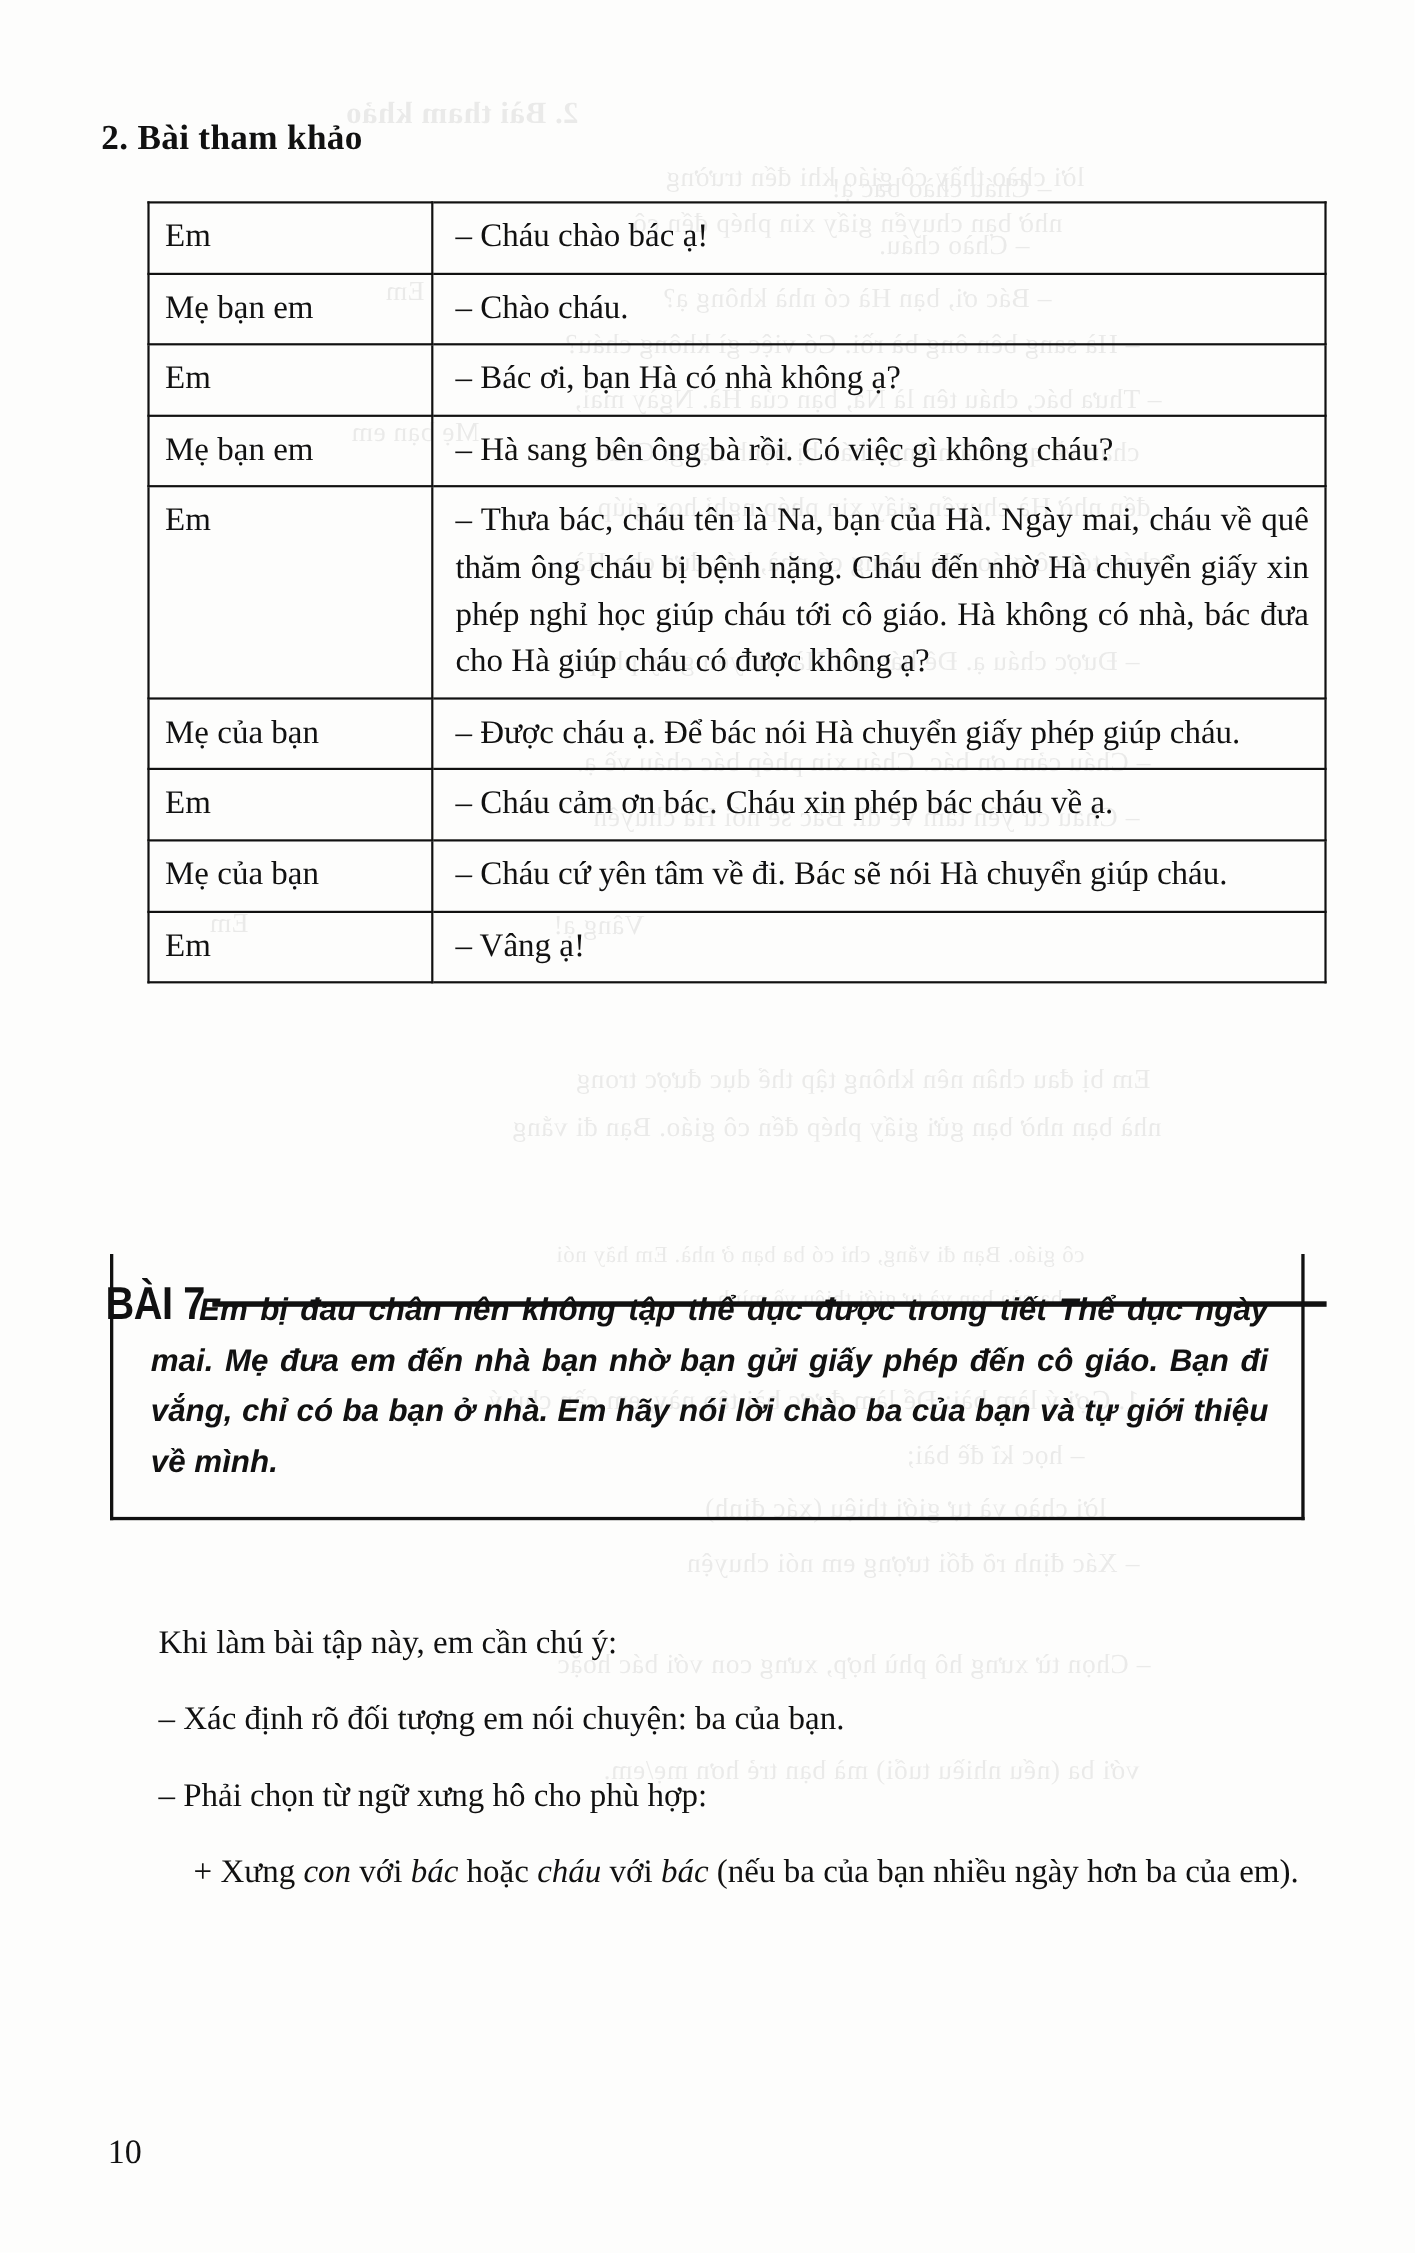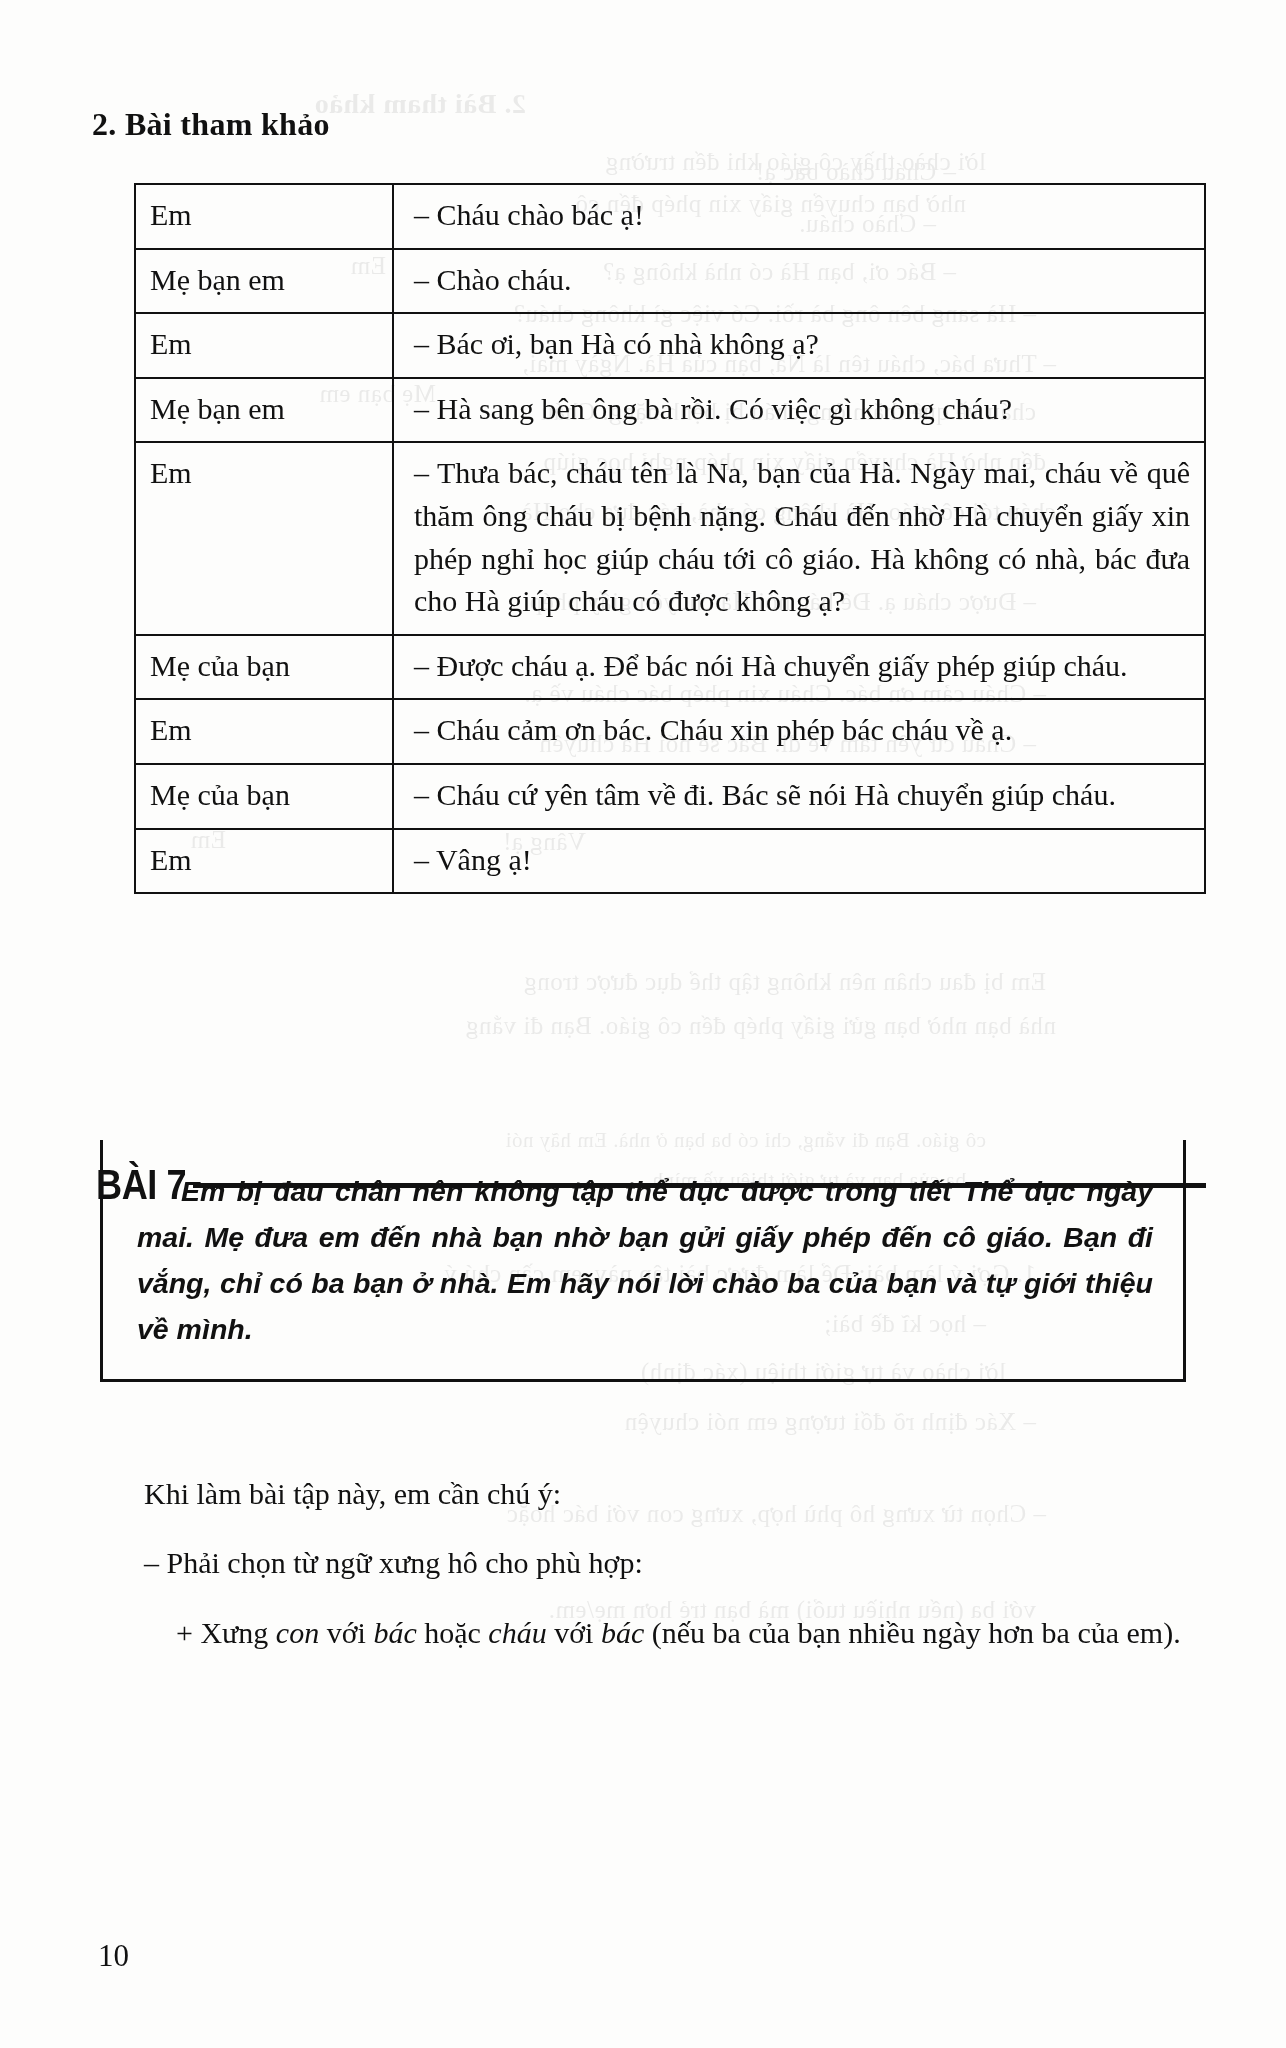--- a/index.html
+++ b/index.html
@@ -246,20 +246,21 @@
     <div class="bai-rule"></div>
   </div>
 
   <div class="prompt-box">
     <div class="prompt-text">Em bị đau chân nên không tập thể dục được trong tiết Thể dục ngày mai. Mẹ đưa em đến nhà bạn nhờ bạn gửi giấy phép đến cô giáo. Bạn đi vắng, chỉ có ba bạn ở nhà. Em hãy nói lời chào ba của bạn và tự giới thiệu về mình.</div>
   </div>
 
 
   <div class="body-block">
     <p class="p-intro">Khi làm bài tập này, em cần chú ý:</p>
+    <p class="p-dash">– Xác định rõ đối tượng em nói chuyện: ba của bạn.</p>
     <p class="p-dash">– Phải chọn từ ngữ xưng hô cho phù hợp:</p>
 
     <p class="p-plus">
       <span>+ Xưng </span><i>con</i><span> với </span><i>bác</i><span> hoặc </span><i>cháu</i><span> với </span><i>bác</i><span> (nếu ba của bạn nhiều ngày hơn ba của em).</span>
     </p>
 
   </div>
 
   <div class="page-number">10</div>
 

